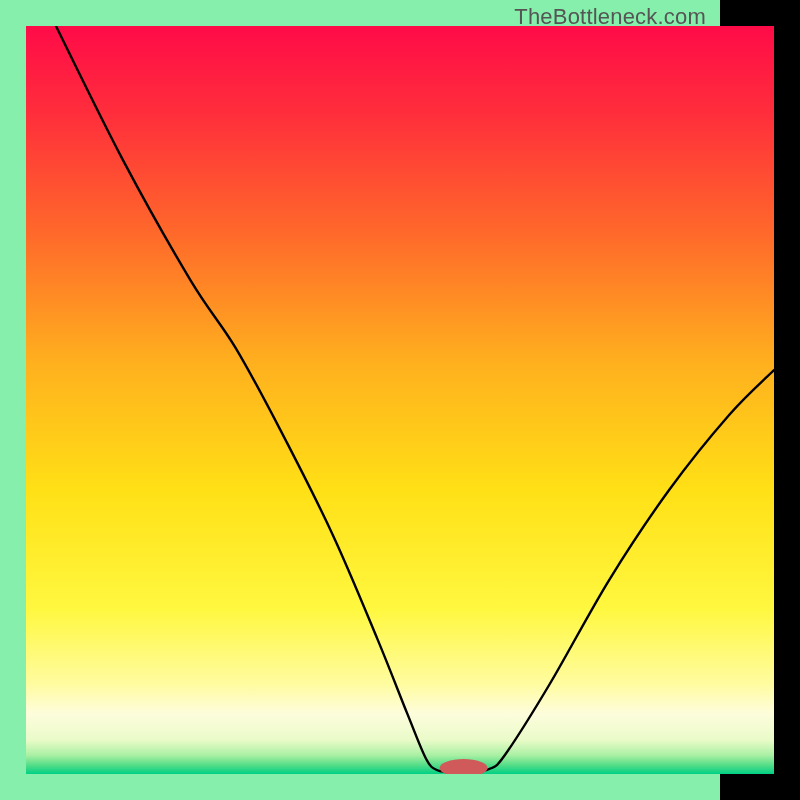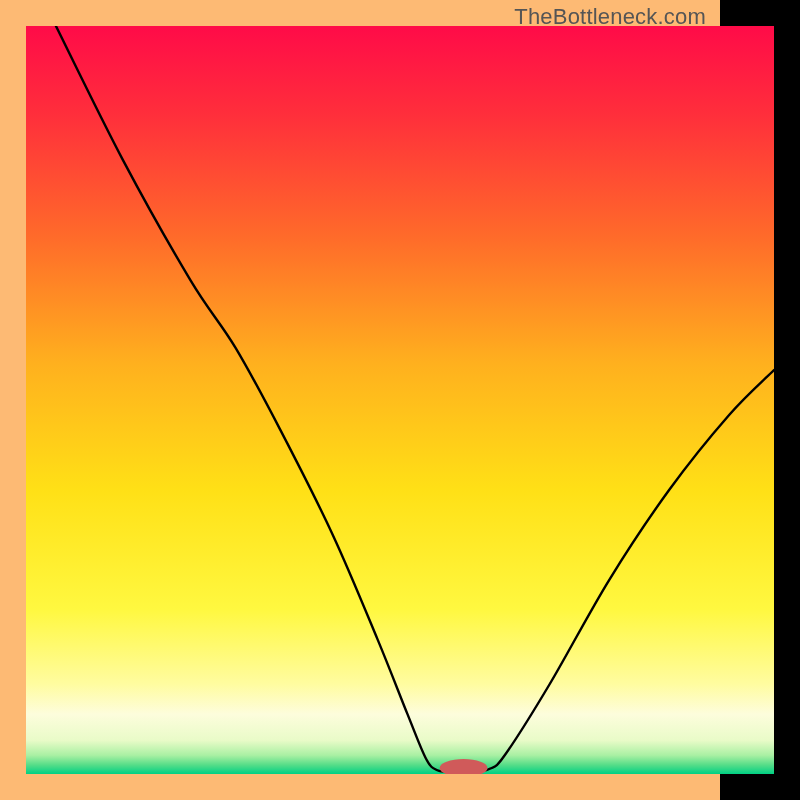--- a/index.html
+++ b/index.html
@@ -6,21 +6,21 @@
     margin: 0;
     padding: 0;
     background: #000;
     width: 800px;
     height: 800px;
     overflow: hidden;
   }
   .outer {
     width: 720px;
     height: 800px;
-    background: #fdba74;
+    background: #86efac;
     position: relative;
   }
   .watermark {
     position: absolute;
     top: 4px;
     right: 14px;
     color: #555;
     font-family: Arial, Helvetica, sans-serif;
     font-size: 22px;
     letter-spacing: 0.2px;

